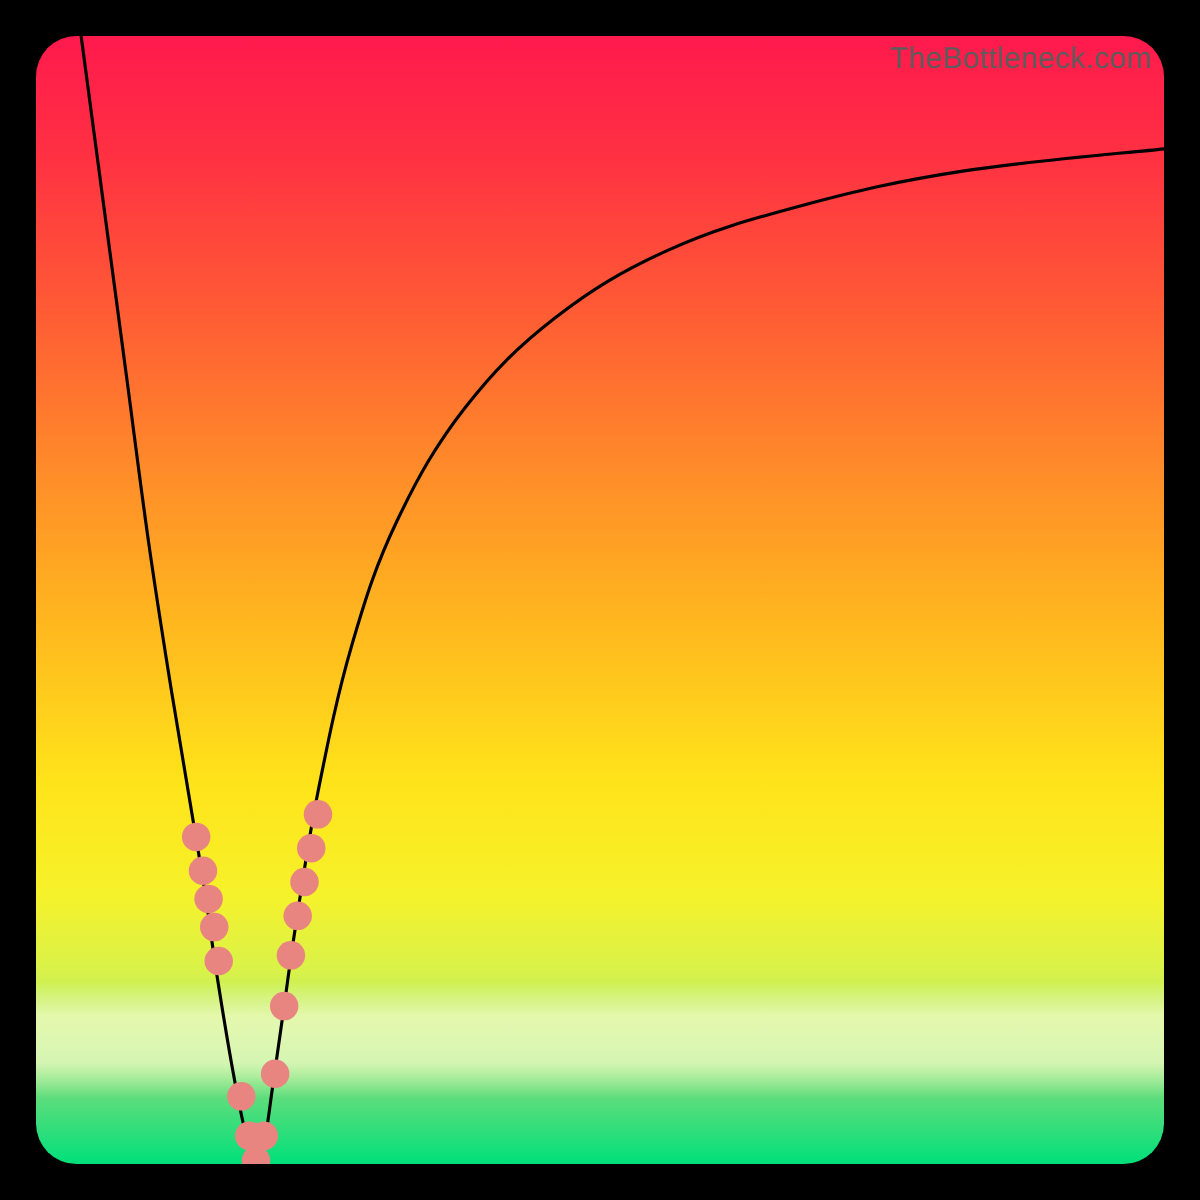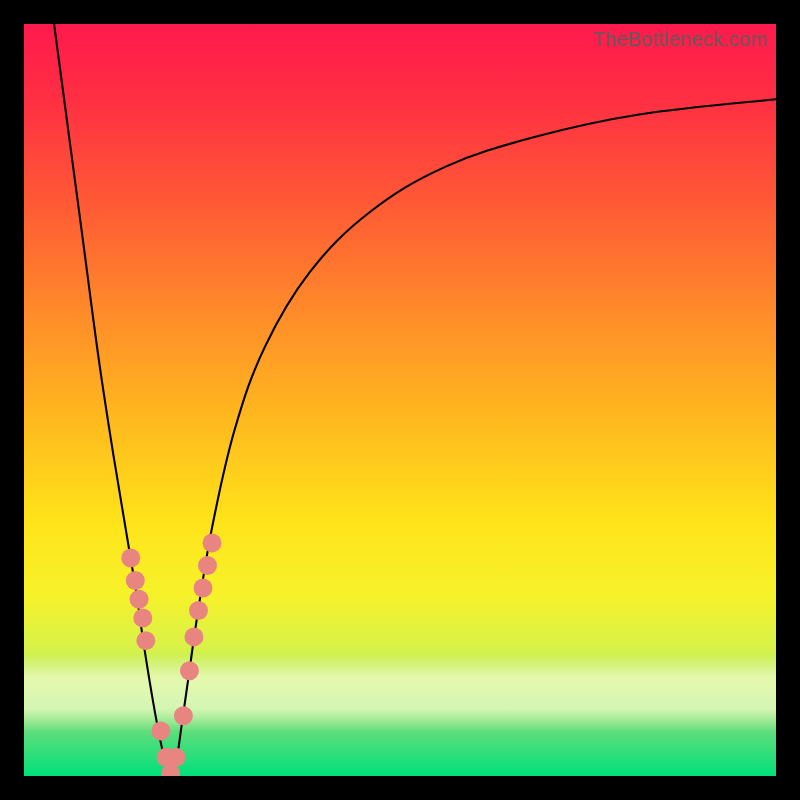--- a/index.html
+++ b/index.html
@@ -30,20 +30,21 @@
       #ff5a35 24%,
       #ff8a2a 38%,
       #ffb71e 52%,
       #ffe31a 66%,
       #f6f22a 76%,
       #d8f24a 83%,
       #9fe86c 89%,
       #5fdd7c 94%,
       #00e07a 100%
     );
+    border-radius: 27px;
   }
   .cream-band {
     position: absolute;
     left: 0;
     right: 0;
     bottom: 44px;
     height: 78px;
     background: linear-gradient(
       to bottom,
       rgba(255,255,210,0) 0%,

